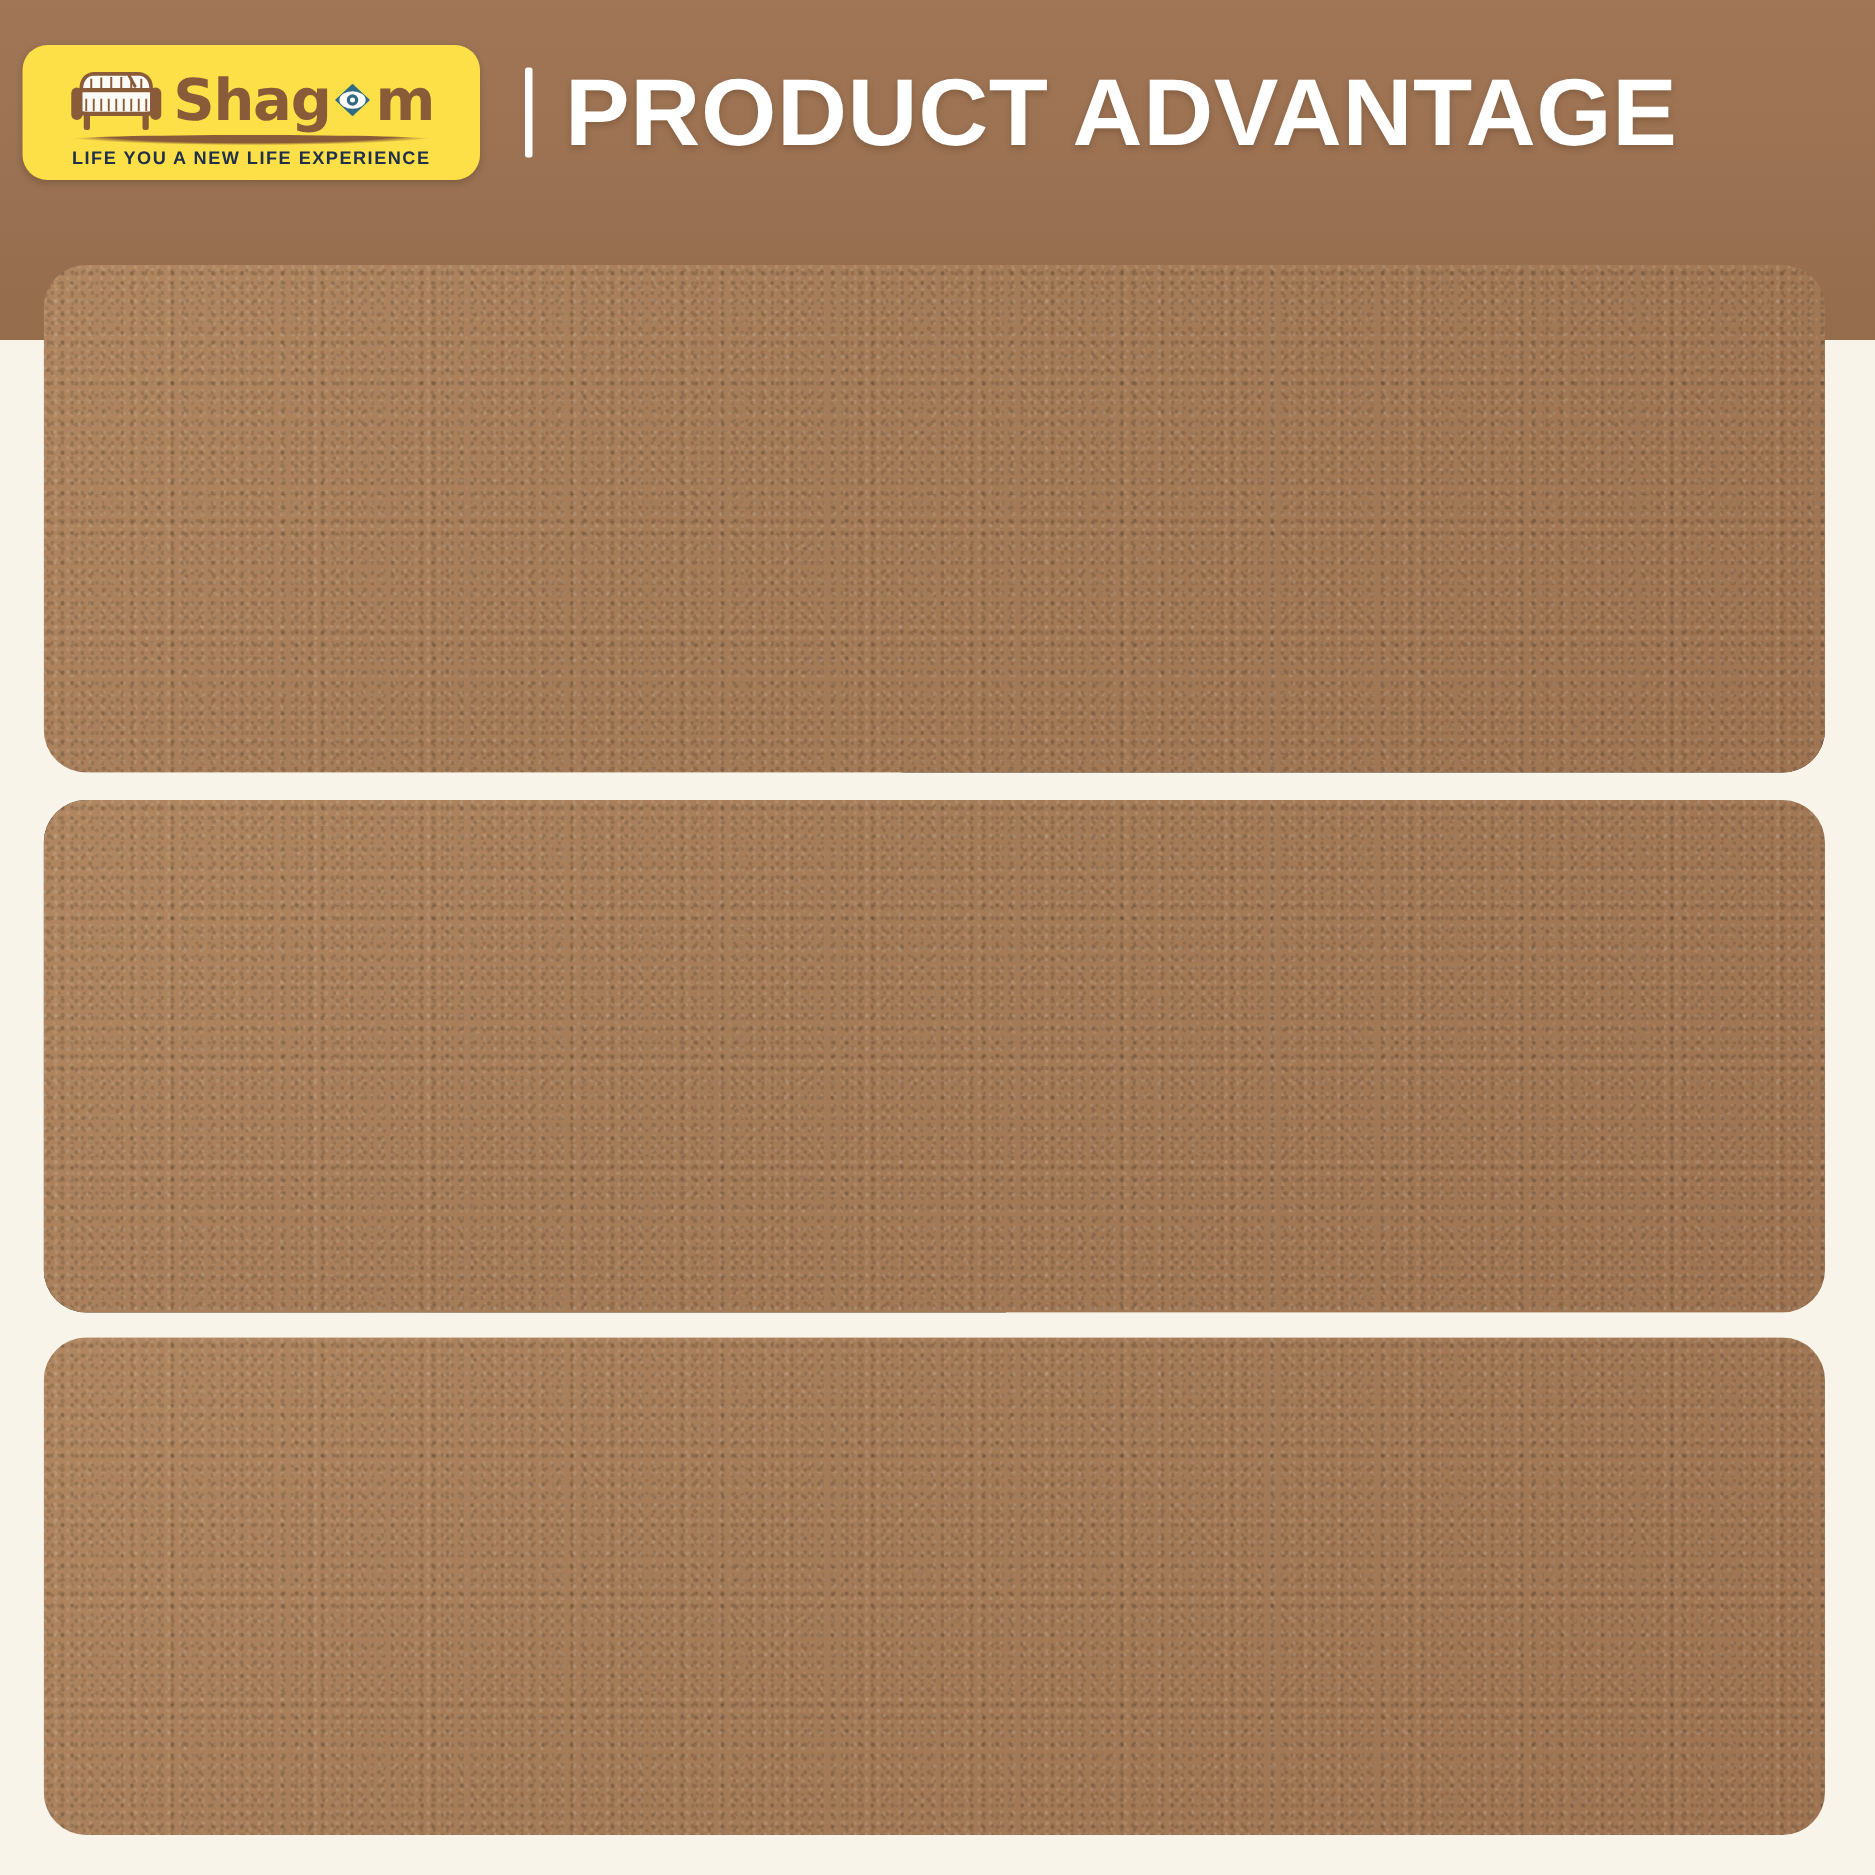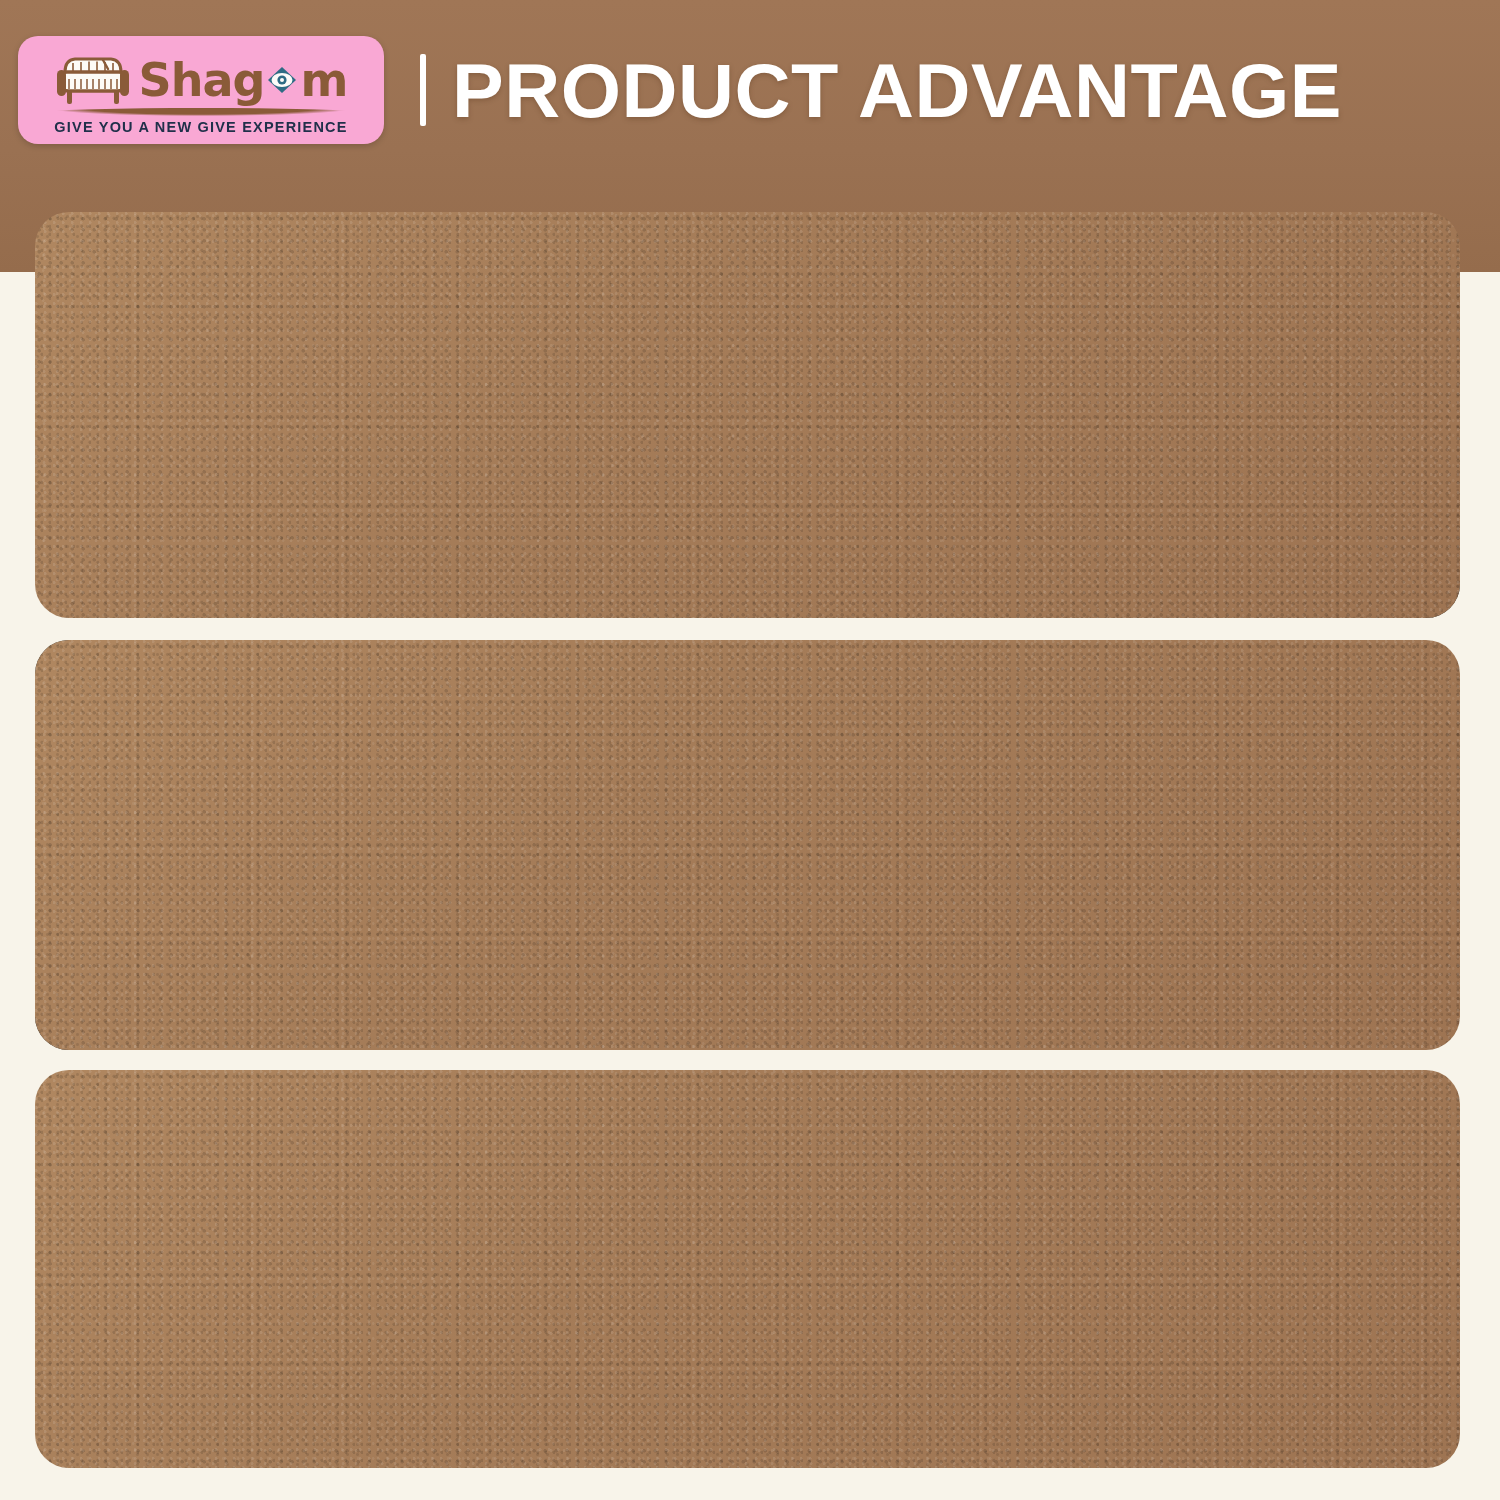--- a/index.html
+++ b/index.html
@@ -22,21 +22,21 @@
     background:linear-gradient(180deg,#a07656 0%, #9a7152 55%, #956c4c 100%);
   }
   .header-inner{
     position:absolute; left:0; top:0; width:1500px; height:180px;
     display:flex; align-items:center; z-index:3;
   }
 
   .logo-box{
     margin-left:18px;
     width:366px; height:108px;
-    background:#f9a8d4;
+    background:#fde047;
     border-radius:20px;
     box-shadow:0 2px 6px rgba(0,0,0,.18);
     display:flex; flex-direction:column; align-items:center; justify-content:center;
     padding-top:4px;
     position:relative;
   }
   .logo-row{ display:flex; align-items:center; gap:8px; height:60px; }
   .sofa-icon{ width:76px; height:56px; display:block; }
   .logo-word{
     font-size:46px; font-weight:bold; letter-spacing:-1px;
@@ -301,21 +301,21 @@
               <path d="M17 4 L31 17 L17 30 L3 17 Z" fill="#2f6b84"></path>
               <ellipse cx="17" cy="17" rx="10.5" ry="7" fill="#fdfbf8"></ellipse>
               <circle cx="17" cy="17" r="4.6" fill="#2f6b84"></circle>
               <circle cx="17" cy="17" r="2" fill="#fdfbf8"></circle>
             </svg>
           </span>
           <span>m</span>
       </span>
     </div>
     <div class="logo-underline"></div>
-    <div class="logo-tag">GIVE YOU A NEW GIVE EXPERIENCE</div>
+    <div class="logo-tag">LIFE YOU A NEW LIFE EXPERIENCE</div>
   </div>
 
   <div class="title-divider"></div>
   <div class="page-title">PRODUCT ADVANTAGE</div>
 </div>
 
 <div class="card suede" id="card1"></div>
 
 <div class="photo" id="photo-suede"></div>
 

